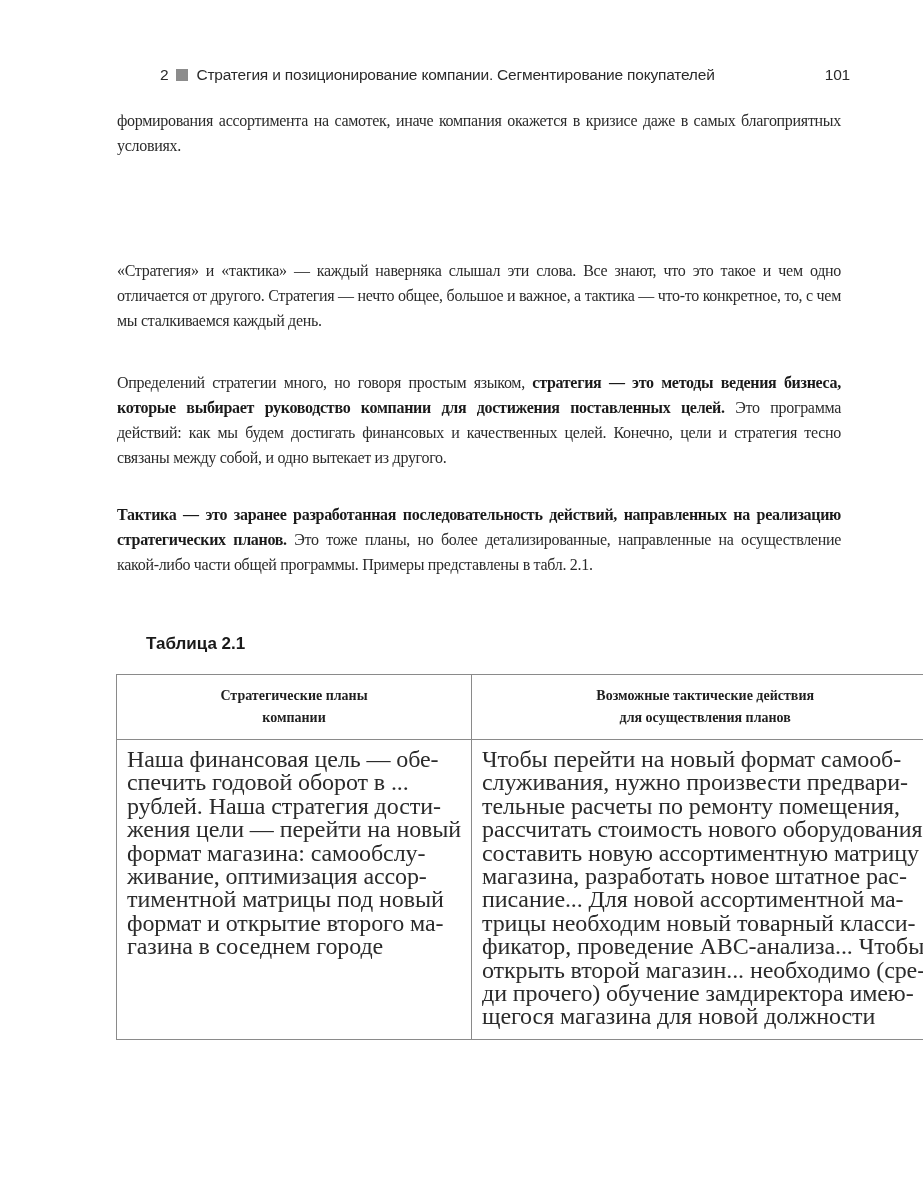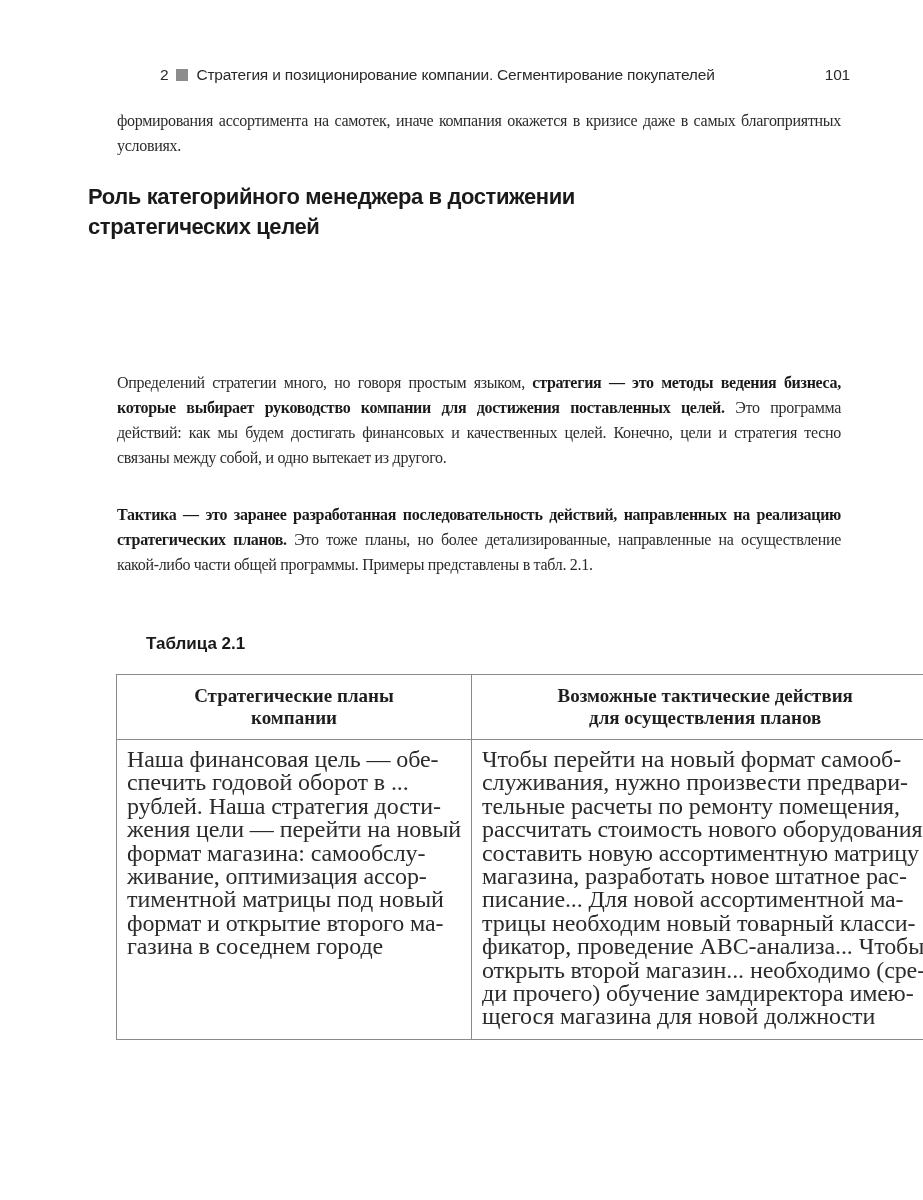--- a/index.html
+++ b/index.html
@@ -32,21 +32,21 @@
     position: absolute; left: 117px; top: 634px;
     font-family: "Liberation Sans", sans-serif; font-weight: bold; font-size: 17px; color: #1a1a1a; margin-left: 29px;
   }
 
   table.t21 {
     position: absolute; left: 116px; top: 674px; width: 726px;
     border-collapse: collapse; font-family: "Liberation Serif", serif; color: #2b2b2b;
   }
   table.t21 th, table.t21 td { border: 1.5px solid #8a8a8a; vertical-align: top; }
   table.t21 th {
-    height: 60px; font-size: 19px; line-height: 22px; font-weight: bold; text-align: center;
+    height: 60px; font-size: 14px; line-height: 22px; font-weight: bold; text-align: center;
     vertical-align: middle; padding: 2px 6px; color: #1f1f1f;
   }
   table.t21 td {
     font-size: 24px; line-height: 23.4px; padding: 8px 10px 10px 10px; letter-spacing: -0.1px;
   }
   table.t21 .c1 { width: 292px; }
   table.t21 .c2 { width: 392px; }
   .line { display: block; white-space: nowrap; }
 </style>
 </head>
@@ -56,25 +56,22 @@
 
   <div class="running-head">
     <span class="chap-num">2</span>
     <span class="square"></span>
     <span class="title">Стратегия и позиционирование компании. Сегментирование покупателей</span>
     <span class="page-num">101</span>
   </div>
 
   <div class="para" style="top:108px; left:117px;">формирования ассортимента на самотек, иначе компания окажется в кризисе даже в самых благоприятных условиях.</div>
 
-  <div class="heading">
-    <div>Роль категорийного менеджера в достижении</div>
-    <div>стратегических целей</div>
-  </div>
 
+  <div class="para" style="top:258px;">«Стратегия» и «тактика» — каждый наверняка слышал эти слова. Все знают, что это такое и чем одно отличается от другого. Стратегия — нечто общее, большое и важное, а тактика — что-то конкретное, то, с чем мы сталкиваемся каждый день.</div>
 
   <div class="para" style="top:370px;"><span>Определений стратегии много, но говоря простым языком, </span><b>стратегия — это методы ведения бизнеса, которые выбирает руководство компании для достижения поставленных целей.</b><span> Это программа действий: как мы будем достигать финансовых и качественных целей. Конечно, цели и стратегия тесно связаны между собой, и одно вытекает из другого.</span></div>
 
   <div class="para" style="top:502px;"><b>Тактика — это заранее разработанная последовательность действий, направленных на реализацию стратегических планов.</b><span> Это тоже планы, но более детализированные, направленные на осуществление какой-либо части общей программы. Примеры представлены в табл. 2.1.</span></div>
 
   <div class="table-caption">Таблица 2.1</div>
 
   <table class="t21">
     <thead>
       <tr>

